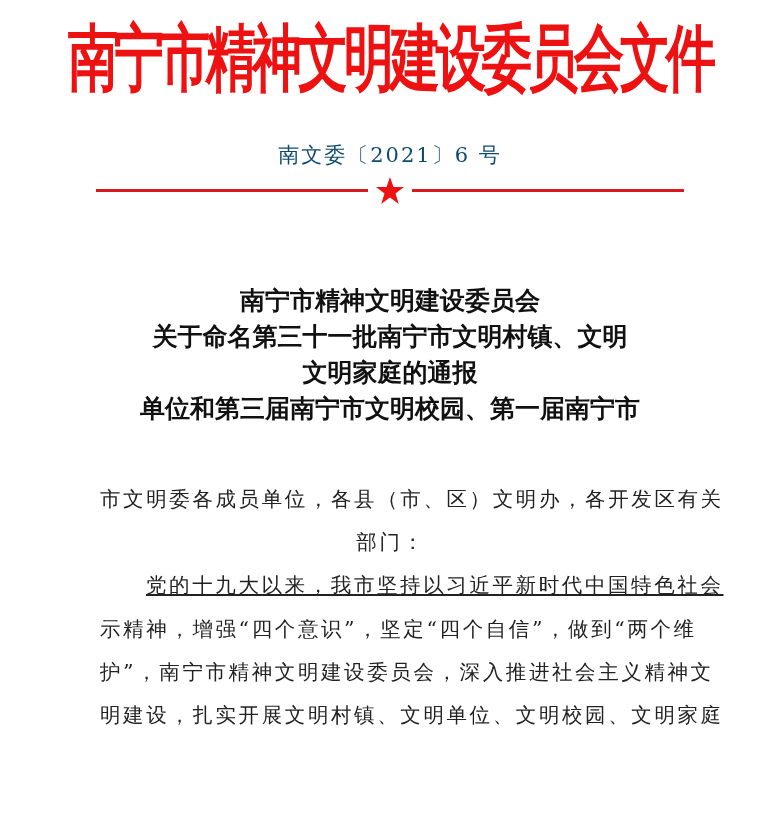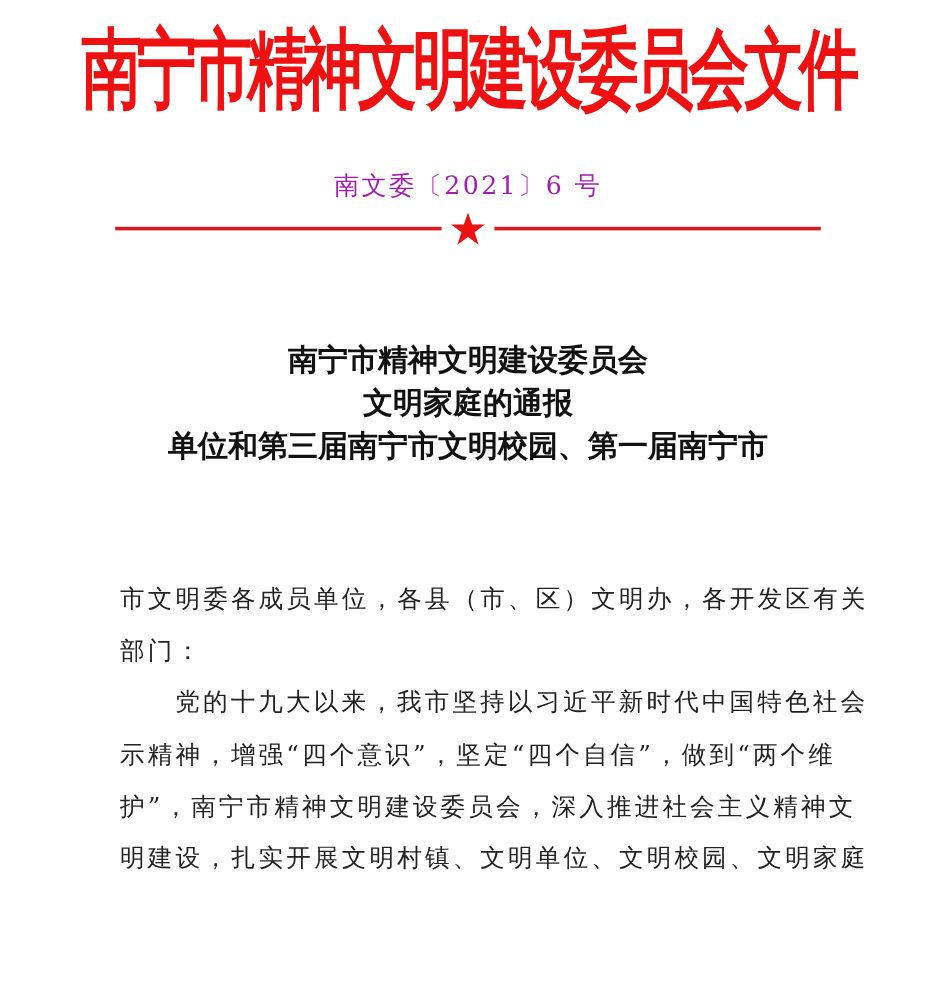--- a/index.html
+++ b/index.html
@@ -41,21 +41,21 @@
     transform-origin: center center;
   }
   .doc-number {
     position: absolute;
     left: 0;
     width: 780px;
     top: 141px;
     text-align: center;
     font-size: 21px;
     letter-spacing: 2px;
-    color: #a21caf;
+    color: #0c4a6e;
     white-space: nowrap;
   }
   .red-rule {
     position: absolute;
     top: 189px;
     height: 3px;
     background: #d61a1f;
   }
   .red-rule.left { left: 96px; width: 272px; }
   .red-rule.right { left: 412px; width: 272px; }
@@ -90,42 +90,45 @@
     top: 478px;
     font-size: 20.5px;
     line-height: 43.2px;
     color: #222;
     letter-spacing: 2.6px;
   }
   .body-text .bline {
     display: block;
     white-space: nowrap;
     height: 43.2px;
+    text-align: center;
   }
   .body-text .bline.indent {
     padding-left: 46px;
+    text-decoration: underline;
   }
 </style>
 </head>
 <body>
 
 <div class="page">
 
   <div class="masthead">南宁市精神文明建设委员会文件</div>
 
   <div class="doc-number">南文委〔2021〕6 号</div>
 
   <div class="red-rule left"></div>
   <svg class="star" viewBox="0 0 30 30">
     <polygon points="15,1 18.5,11 29,11 20.5,17.5 23.8,28 15,21.6 6.2,28 9.5,17.5 1,11 11.5,11" fill="#ee1111"></polygon>
   </svg>
   <div class="red-rule right"></div>
 
   <div class="title">
     <span class="tline">南宁市精神文明建设委员会</span>
+    <span class="tline">关于命名第三十一批南宁市文明村镇、文明</span>
     <span class="tline">文明家庭的通报</span>
     <span class="tline">单位和第三届南宁市文明校园、第一届南宁市</span>
   </div>
 
   <div class="body-text">
     <span class="bline">市文明委各成员单位，各县（市、区）文明办，各开发区有关</span>
     <span class="bline">部门：</span>
     <span class="bline indent">党的十九大以来，我市坚持以习近平新时代中国特色社会</span>
     <span class="bline">示精神，增强“四个意识”，坚定“四个自信”，做到“两个维</span>
     <span class="bline">护”，南宁市精神文明建设委员会，深入推进社会主义精神文</span>

